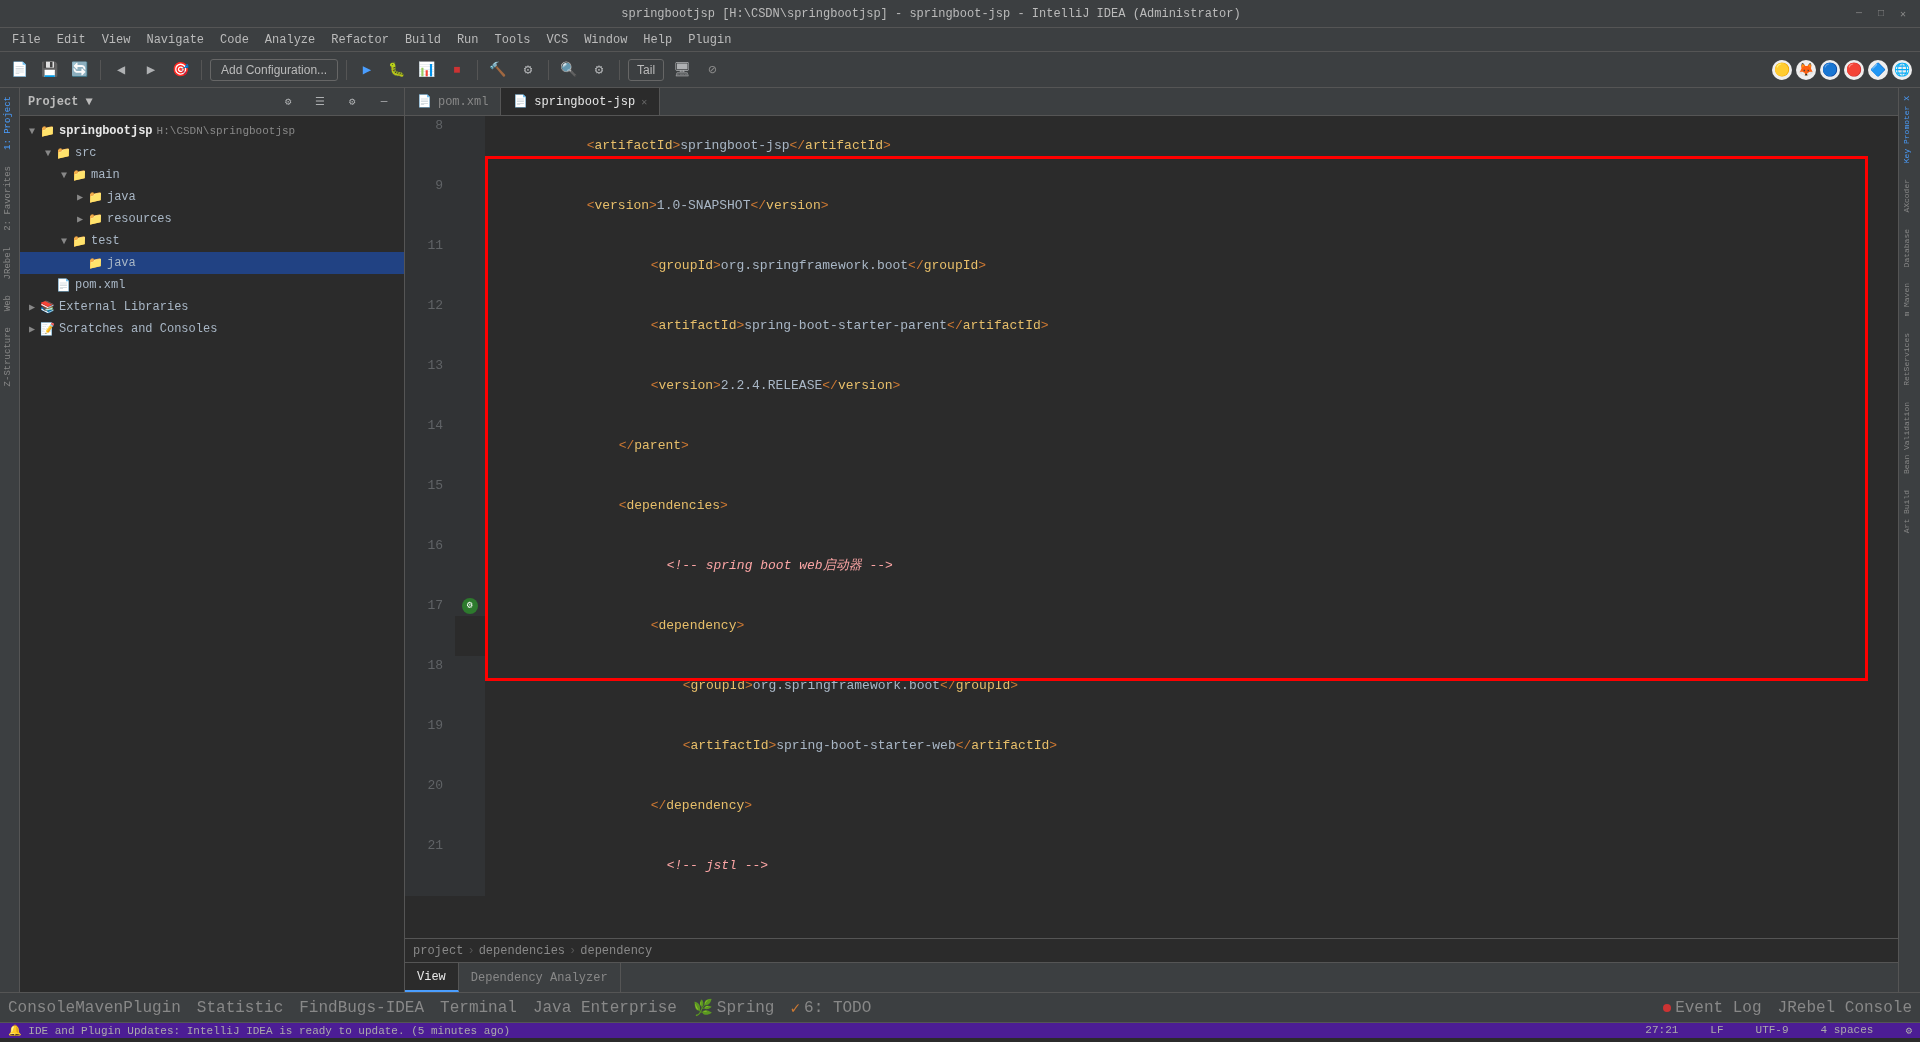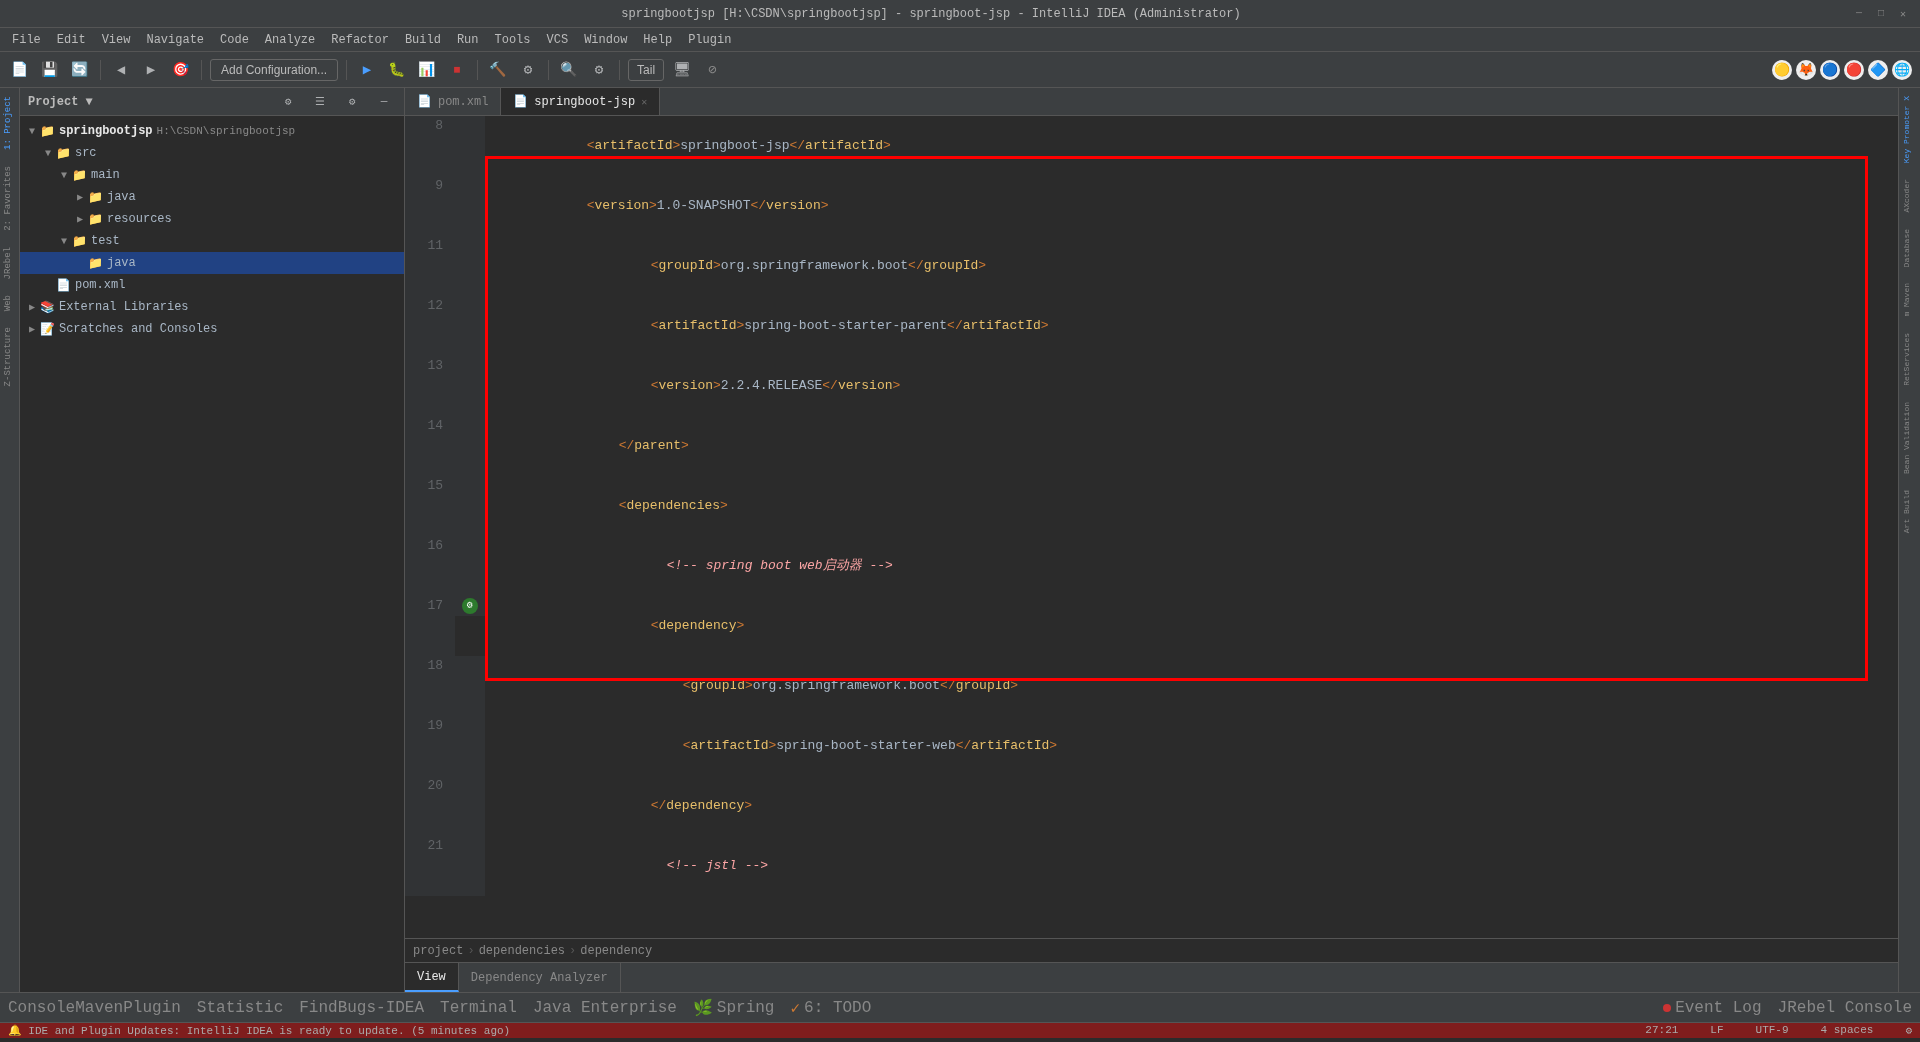--- a/index.html
+++ b/index.html
@@ -244,21 +244,21 @@
       font-size: 12px;
       color: #888;
       border-right: 1px solid #555;
       cursor: pointer;
       gap: 4px;
     }
     .bottom-tab.active { background: #2b2b2b; color: #e8e8e8; border-bottom: 2px solid #4a9eff; }
 
     
     #status-bar {
-      background: #7f1d1d;
+      background: #4c1d95;
       height: 16px;
       display: flex;
       align-items: center;
       padding: 0 8px;
       font-size: 11px;
       color: #aaaaaa;
       border-top: 1px solid #555;
       gap: 16px;
     }
     #status-bar .status-left { flex: 1; }

